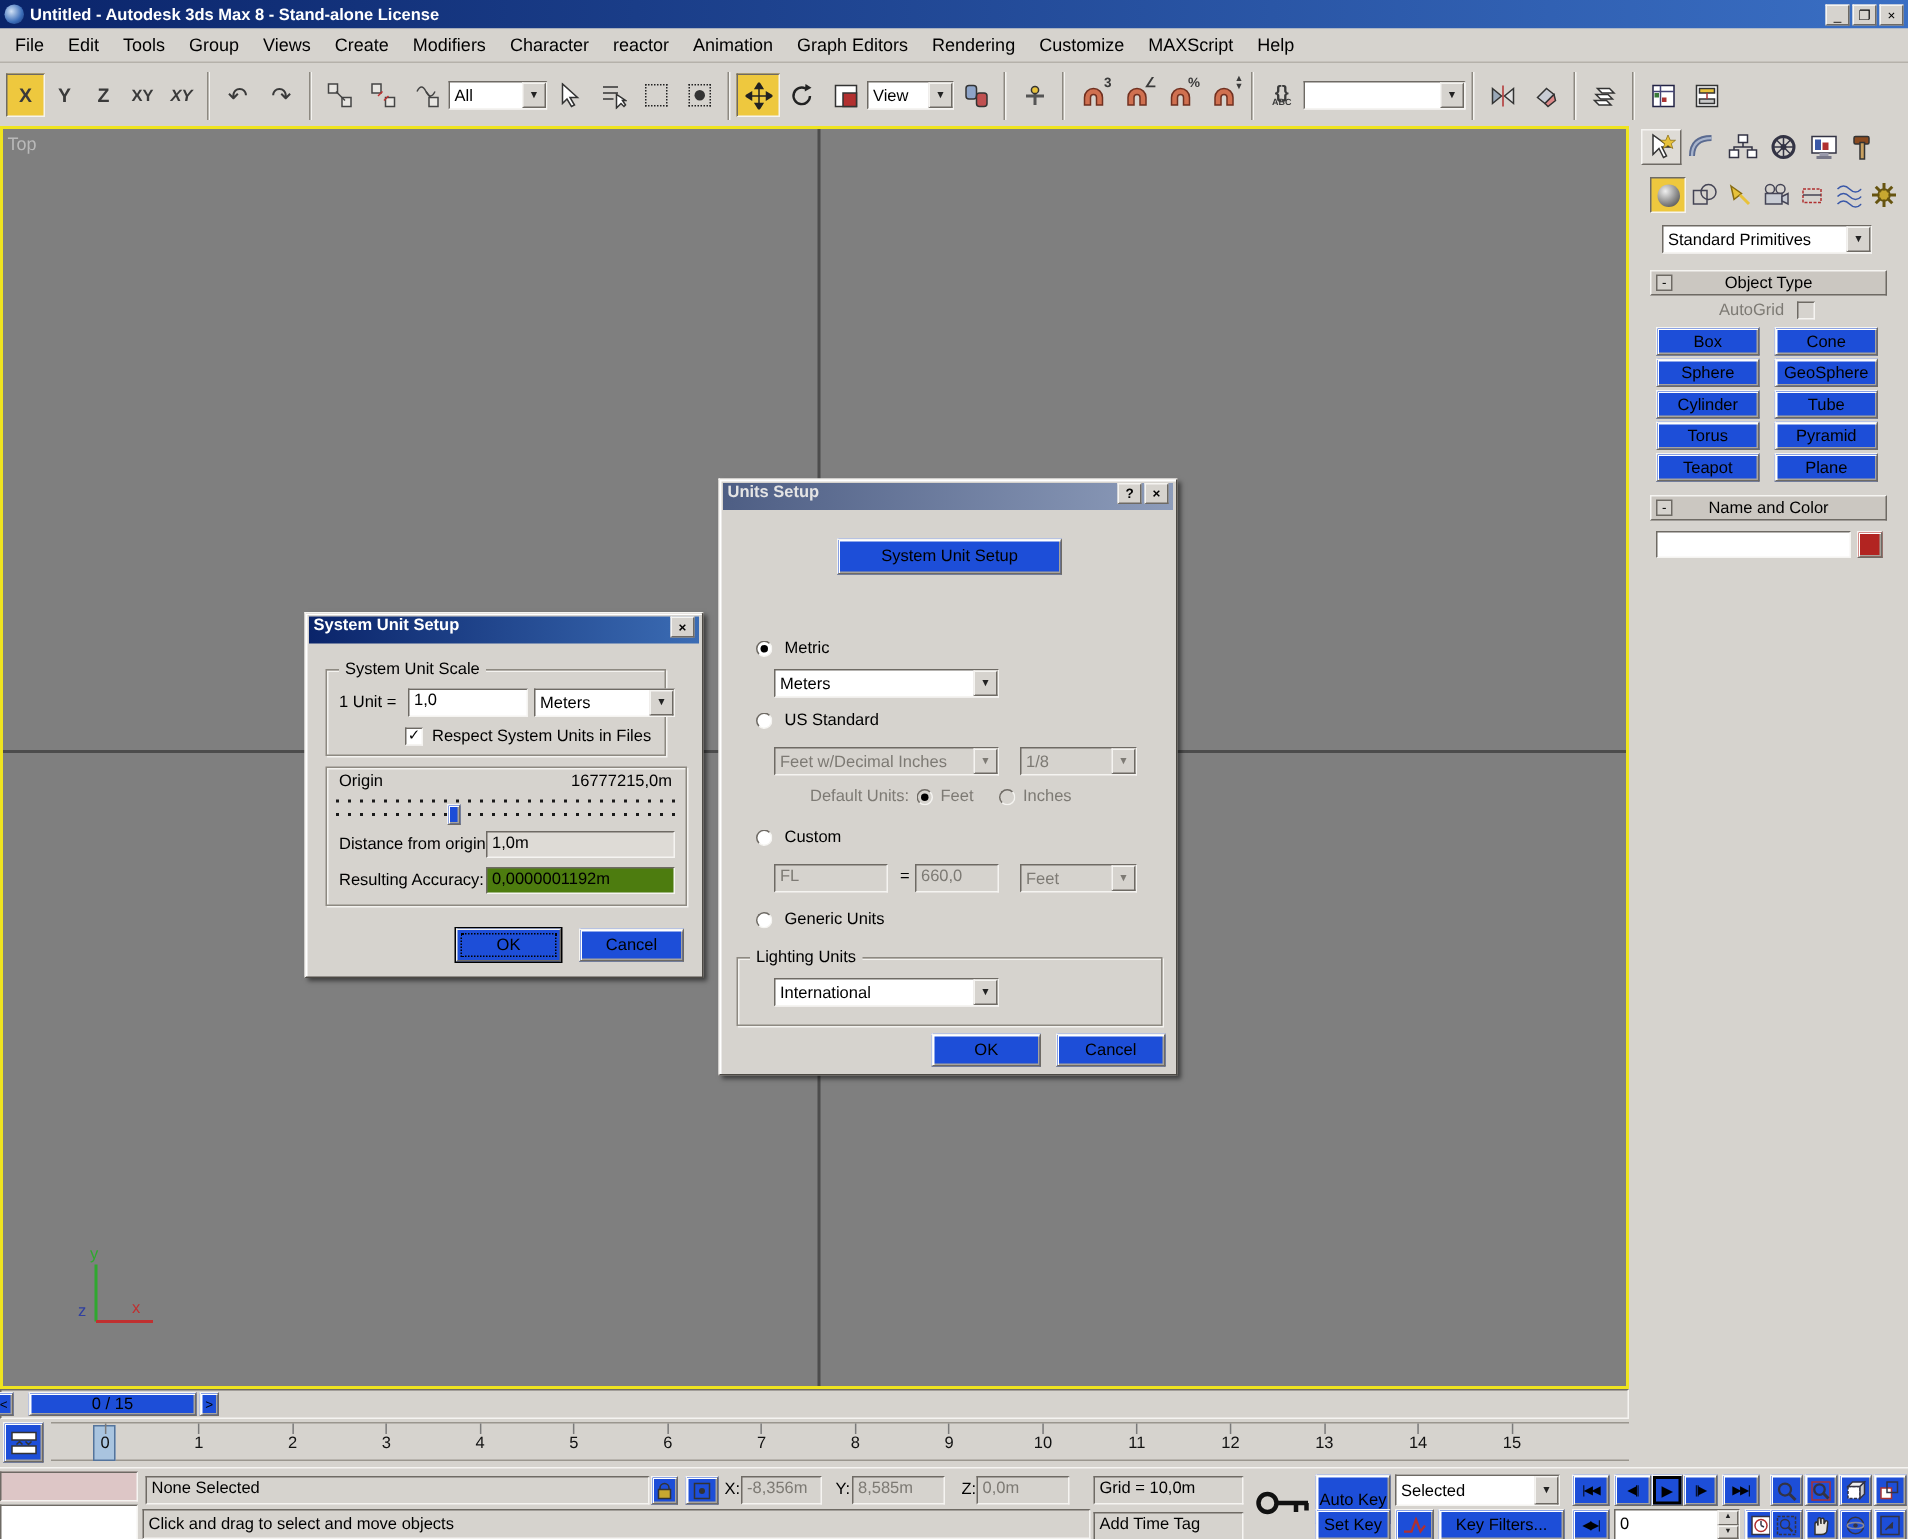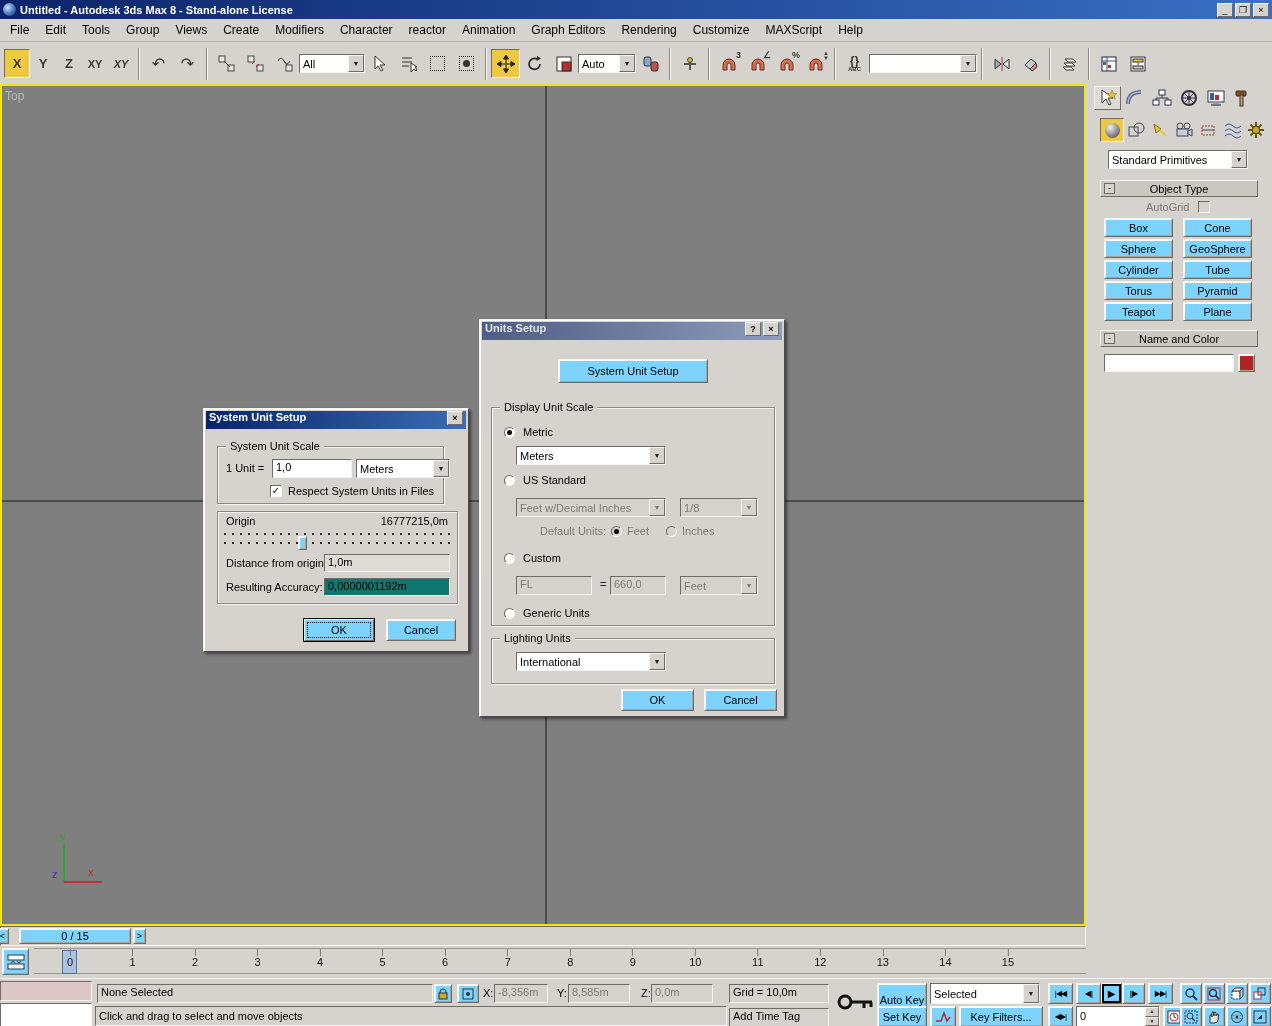--- a/index.html
+++ b/index.html
@@ -2,21 +2,21 @@
 <html><head>
 <meta charset="utf-8">
 <style>
   * { margin:0; padding:0; box-sizing:border-box; }
   html,body { width:1272px; height:1026px; overflow:hidden; }
   body { font-family:"Liberation Sans", sans-serif; font-size:11px; color:#000; background:#d6d3ce; }
   #app { position:relative; width:1272px; height:1026px; background:#d6d3ce; }
 
   
   .raised { background:#d6d3ce; border:1px solid; border-color:#f5f4f1 #6e6a64 #6e6a64 #f5f4f1; }
-  .raised2 { background:#7dd3fc; border:1px solid; border-color:#f5f4f1 #6e6a64 #6e6a64 #f5f4f1; box-shadow:inset 1px 1px 0 #fff, inset -1px -1px 0 #a7a39c; }
+  .raised2 { background:#1d4ed8; border:1px solid; border-color:#f5f4f1 #6e6a64 #6e6a64 #f5f4f1; box-shadow:inset 1px 1px 0 #fff, inset -1px -1px 0 #a7a39c; }
   .sunken { background:#fff; border:1px solid; border-color:#6e6a64 #f5f4f1 #f5f4f1 #6e6a64; }
   .sunkenflat { background:#d6d3ce; border:1px solid; border-color:#6e6a64 #f5f4f1 #f5f4f1 #6e6a64; }
   .disabledfield { background:#d6d3ce; color:#7d7a74; border:1px solid; border-color:#6e6a64 #f5f4f1 #f5f4f1 #6e6a64; }
   .groupbox { position:absolute; border:1px solid #8d8981; box-shadow:1px 1px 0 #f4f3f0, inset 1px 1px 0 #f4f3f0; }
   .legend { position:absolute; top:-7px; left:8px; background:#d6d3ce; padding:0 4px; font-size:11px; }
 
   
   #titlebar { position:absolute; left:0; top:0; width:1272px; height:19px;
     background:linear-gradient(90deg,#0a246a,#3a6fc4); display:flex; align-items:center; padding:0 3px; }
   #titlebar .appicon { width:13px; height:13px; border-radius:50%;
@@ -212,21 +212,21 @@
           <polygon points="11,1 15,3.5 10.5,6" fill="#222"></polygon>
         </svg>
     </div>
     <div class="tb">
       <svg width="18" height="18" viewBox="0 0 18 18">
           <rect x="2" y="2" width="14" height="14" fill="#fff" stroke="#333"></rect>
           <rect x="7" y="7" width="9" height="9" fill="#b23030" stroke="#333"></rect>
         </svg>
     </div>
     <div class="dropdown" style="width:58px">
-      <span class="val">Auto</span>
+      <span class="val">View</span>
       <span class="ddbtn">▼</span>
     </div>
     <div class="tb">
       <svg width="18" height="18" viewBox="0 0 18 18">
           <rect x="2" y="2" width="7" height="9" rx="2" fill="#8ea4c8" stroke="#333"></rect>
           <rect x="9" y="7" width="7" height="9" rx="2" fill="#c05050" stroke="#333"></rect>
         </svg>
     </div>
     <div class="tsep"></div>
     <div class="tb">
@@ -332,23 +332,20 @@
   </div>
 
   <div class="dialog" style="left:479px; top:319px; width:306px; height:398px; z-index:5">
     <div class="dlg-title inactive">
       <span class="t">Units Setup</span>
       <span class="titlebtn raised">?</span>
       <span class="titlebtn raised">×</span>
     </div>
     <div class="btn raised2" style="left:78px; top:39px; width:150px; height:24px">System Unit Setup</div>
 
-    <div class="groupbox" style="left:11px; top:87px; width:284px; height:219px">
-      <span class="legend">Display Unit Scale</span>
-    </div>
     <span class="radio sel" style="left:24px; top:107px"></span>
     <span class="lbl" style="left:43px; top:106px">Metric</span>
     <div class="dropdown dd" style="left:36px; top:126px; width:150px">
       <span class="val">Meters</span>
       <span class="ddbtn">▼</span>
     </div>
     <span class="radio" style="left:24px; top:155px"></span>
     <span class="lbl" style="left:43px; top:154px">US Standard</span>
     <div class="dropdown dd disabledfield" style="left:36px; top:178px; width:150px; background:#d6d3ce">
       <span class="val" style="color:#7d7a74">Feet w/Decimal Inches</span>
@@ -405,21 +402,21 @@
 
     <div class="groupbox" style="left:13px; top:102px; width:241px; height:93px"></div>
     <span class="lbl" style="left:22px; top:106px">Origin</span>
     <span class="lbl" style="right:20px; top:106px; left:auto">16777215,0m</span>
     <div class="dotticks" style="left:20px; top:124px; width:228px"></div>
     <div class="dotticks" style="left:20px; top:133px; width:228px"></div>
     <div class="raised2" style="position:absolute; left:94px; top:127px; width:9px; height:14px"></div>
     <span class="lbl" style="left:22px; top:148px">Distance from origin:</span>
     <div class="field sunkenflat" style="left:120px; top:145px; width:126px; height:18px; background:#dedbd6">1,0m</div>
     <span class="lbl" style="left:22px; top:172px">Resulting Accuracy:</span>
-    <div class="field sunkenflat" style="left:120px; top:169px; width:126px; height:18px; background:#0f766e">0,0000001192m</div>
+    <div class="field sunkenflat" style="left:120px; top:169px; width:126px; height:18px; background:#4d7c0f">0,0000001192m</div>
 
     <div class="btn raised2" style="left:100px; top:210px; width:70px; height:22px; box-shadow:0 0 0 1px #000; outline:1px dotted #000; outline-offset:-4px">OK</div>
     <div class="btn raised2" style="left:182px; top:210px; width:70px; height:22px">Cancel</div>
   </div>
 
   <div id="cpanel">
     <div class="cp-tab raised" style="left:8px; top:2px; background:#dedbd6">
       <svg width="20" height="20" viewBox="0 0 20 20">
           <polygon points="4,2 4,15 8,11 11,17 13,16 10,10 15,10" fill="#fff" stroke="#333"></polygon>
           <polygon points="14,2 15.5,5.5 19,5.5 16.2,7.8 17.2,11 14,9 10.8,11 11.8,7.8 9,5.5 12.5,5.5" fill="#e8c23a" stroke="#886c10" stroke-width="0.5"></polygon>

